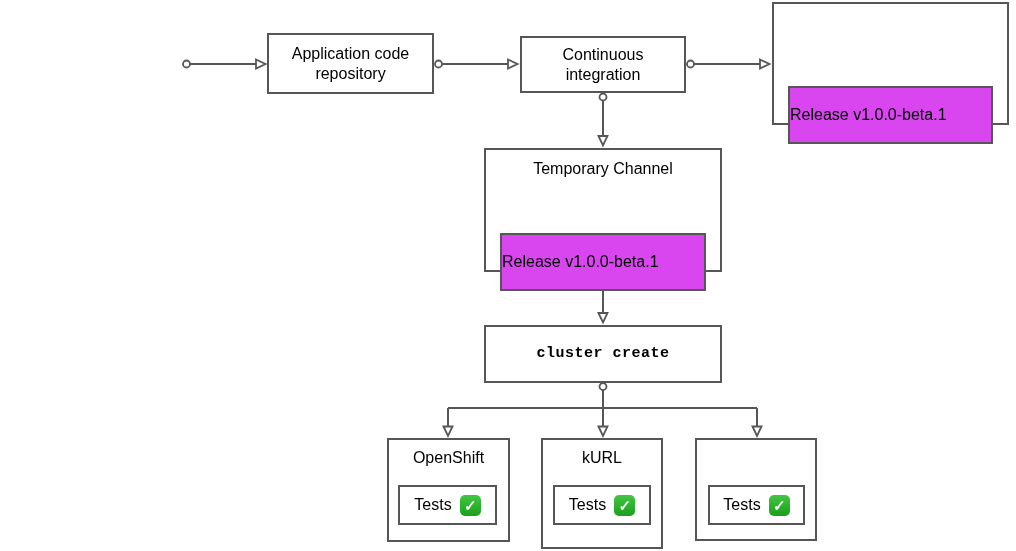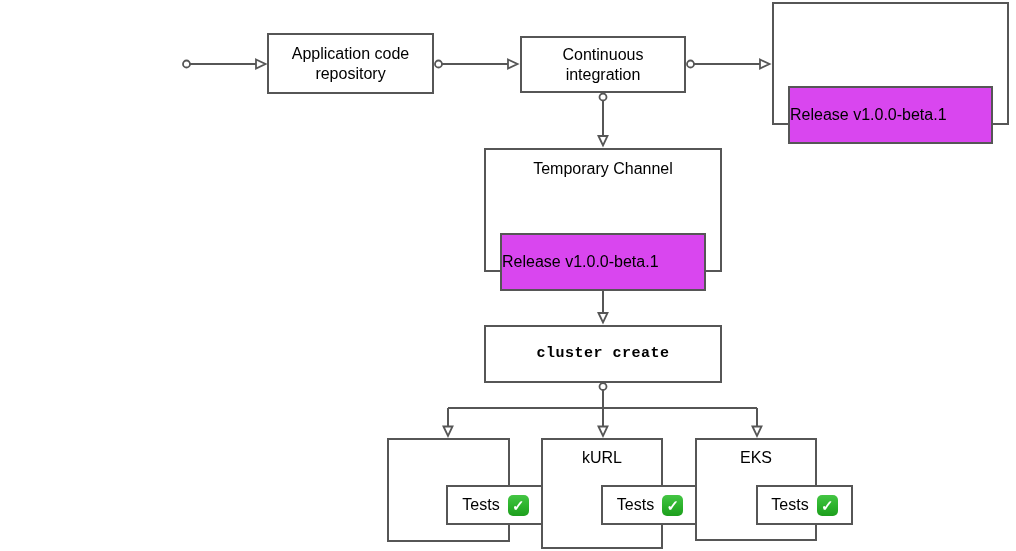--- a/index.html
+++ b/index.html
@@ -98,21 +98,20 @@
   .tests-box {
     position: absolute;
     box-sizing: border-box;
     background: #ffffff;
     border: 2px solid #565656;
     display: flex;
     align-items: center;
     justify-content: center;
     gap: 8px;
     font-size: 16px;
-    margin-left: 48px;
   }
   .cluster--openshift .tests-box { left: 9px;  top: 45px; width: 99px; height: 40px; }
   .cluster--kurl      .tests-box { left: 10px; top: 45px; width: 98px; height: 40px; }
   .cluster--eks       .tests-box { left: 11px; top: 45px; width: 97px; height: 40px; }
   .check {
     display: inline-flex;
     align-items: center;
     justify-content: center;
     width: 21px;
     height: 21px;
@@ -184,35 +183,35 @@
     <div class="release-box">
       <span>Release v1.0.0-beta.1</span>
     </div>
   </div>
 
   <div class="node node--cluster">
     <span>cluster create</span>
   </div>
 
   <div class="cluster-group cluster--openshift">
+    <div class="group-title">OpenShift</div>
     <div class="tests-box">
       <span>Tests</span>
       <span class="check">✓</span>
     </div>
   </div>
 
   <div class="cluster-group cluster--kurl">
     <div class="group-title">kURL</div>
     <div class="tests-box">
       <span>Tests</span>
       <span class="check">✓</span>
     </div>
   </div>
 
   <div class="cluster-group cluster--eks">
-    <div class="group-title">EKS</div>
     <div class="tests-box">
       <span>Tests</span>
       <span class="check">✓</span>
     </div>
   </div>
 
 </div>
 
 </body></html>

